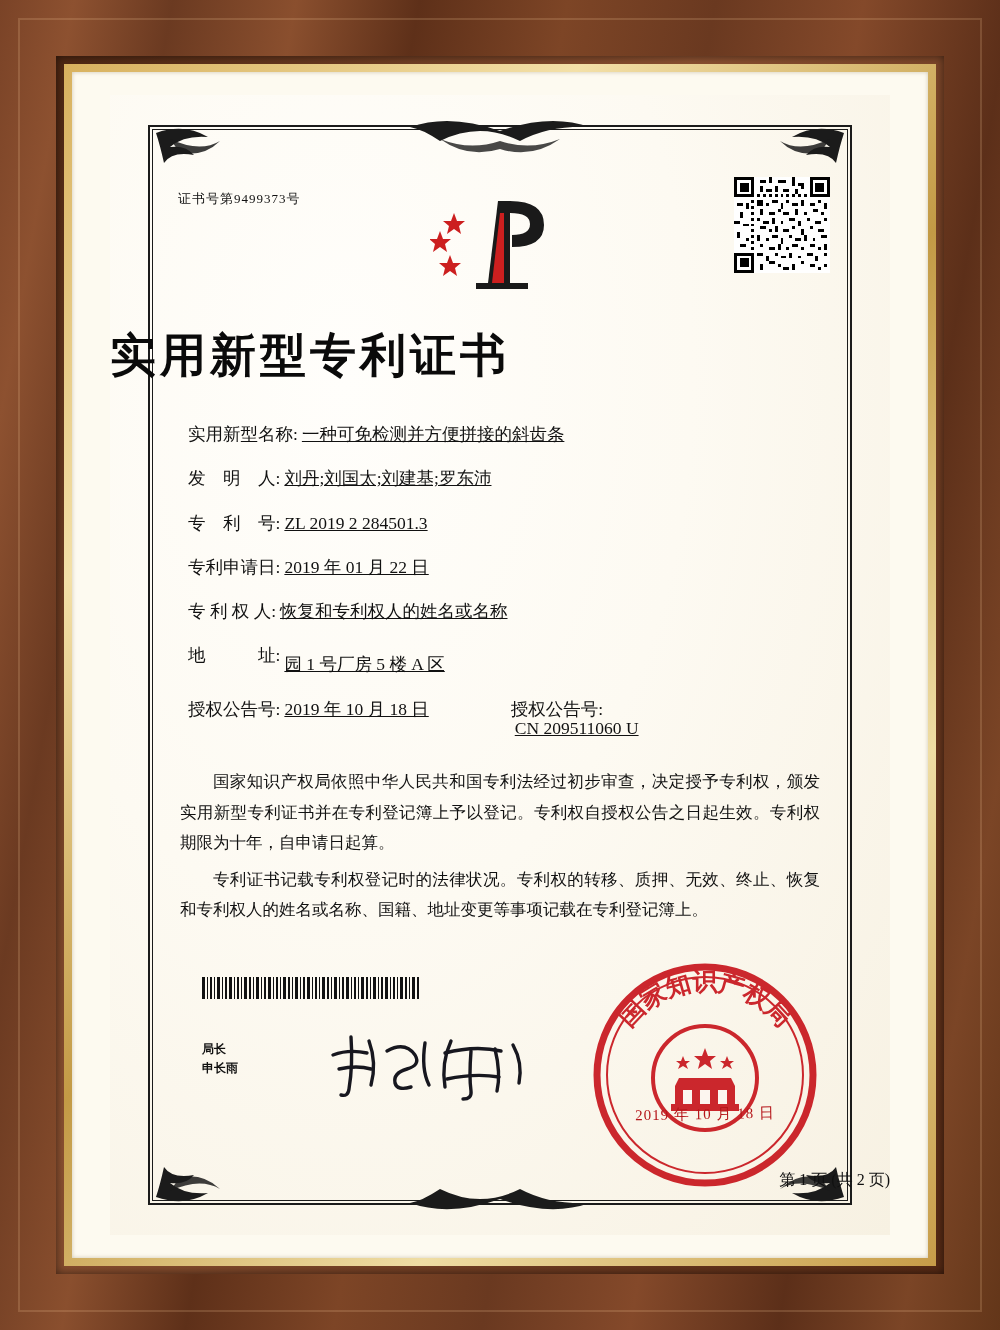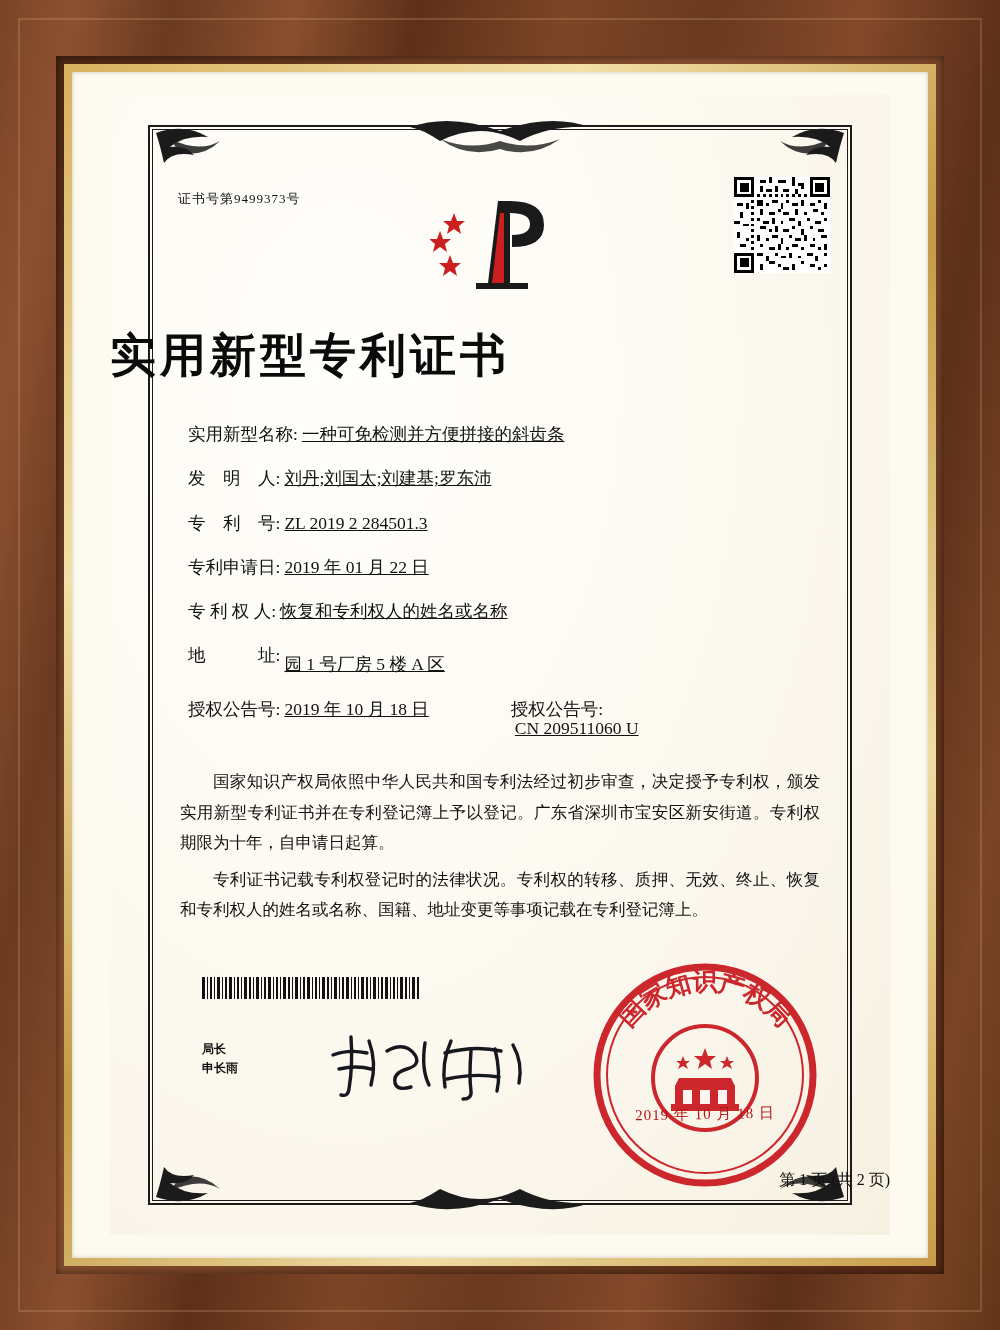--- a/index.html
+++ b/index.html
@@ -423,21 +423,21 @@
           <span class="f-value">2019 年 10 月 18 日</span>
         </span>
         <span class="half second">
           <span class="f-label">授权公告号:</span>
           <span class="f-value">CN 209511060 U</span>
         </span>
       </div>
     </div>
 
     <div class="paras">
-      <p>国家知识产权局依照中华人民共和国专利法经过初步审查，决定授予专利权，颁发实用新型专利证书并在专利登记簿上予以登记。广东省深圳市宝安区新安街道。专利权期限为十年，自申请日起算。</p>
+      <p>国家知识产权局依照中华人民共和国专利法经过初步审查，决定授予专利权，颁发实用新型专利证书并在专利登记簿上予以登记。专利权自授权公告之日起生效。专利权期限为十年，自申请日起算。</p>
       <p>专利证书记载专利权登记时的法律状况。专利权的转移、质押、无效、终止、恢复和专利权人的姓名或名称、国籍、地址变更等事项记载在专利登记簿上。</p>
     </div>
 
     <div class="barcode">
       <svg width="220" height="22">
         <g fill="#111">
           <rect x="0" y="0" width="3" height="22"></rect>
             <rect x="5" y="0" width="1" height="22"></rect>
           <rect x="8" y="0" width="2" height="22"></rect>
             <rect x="12" y="0" width="1" height="22"></rect>

